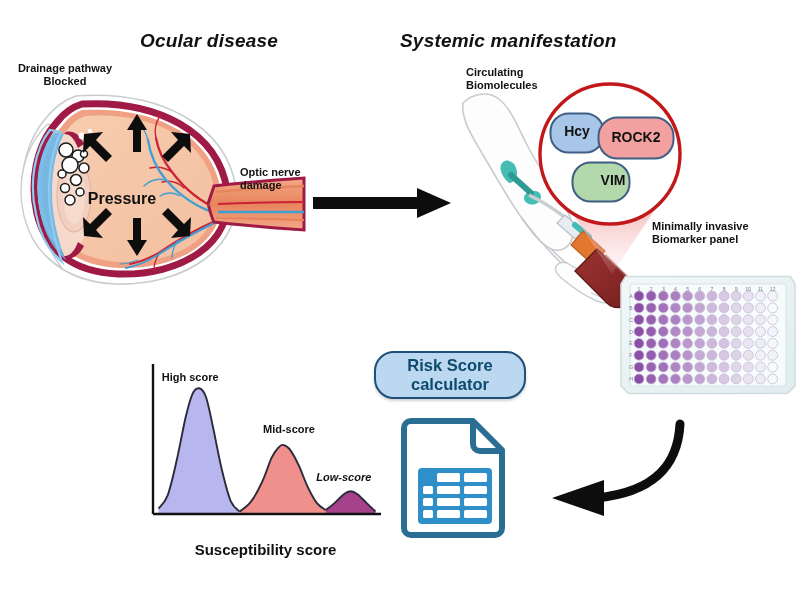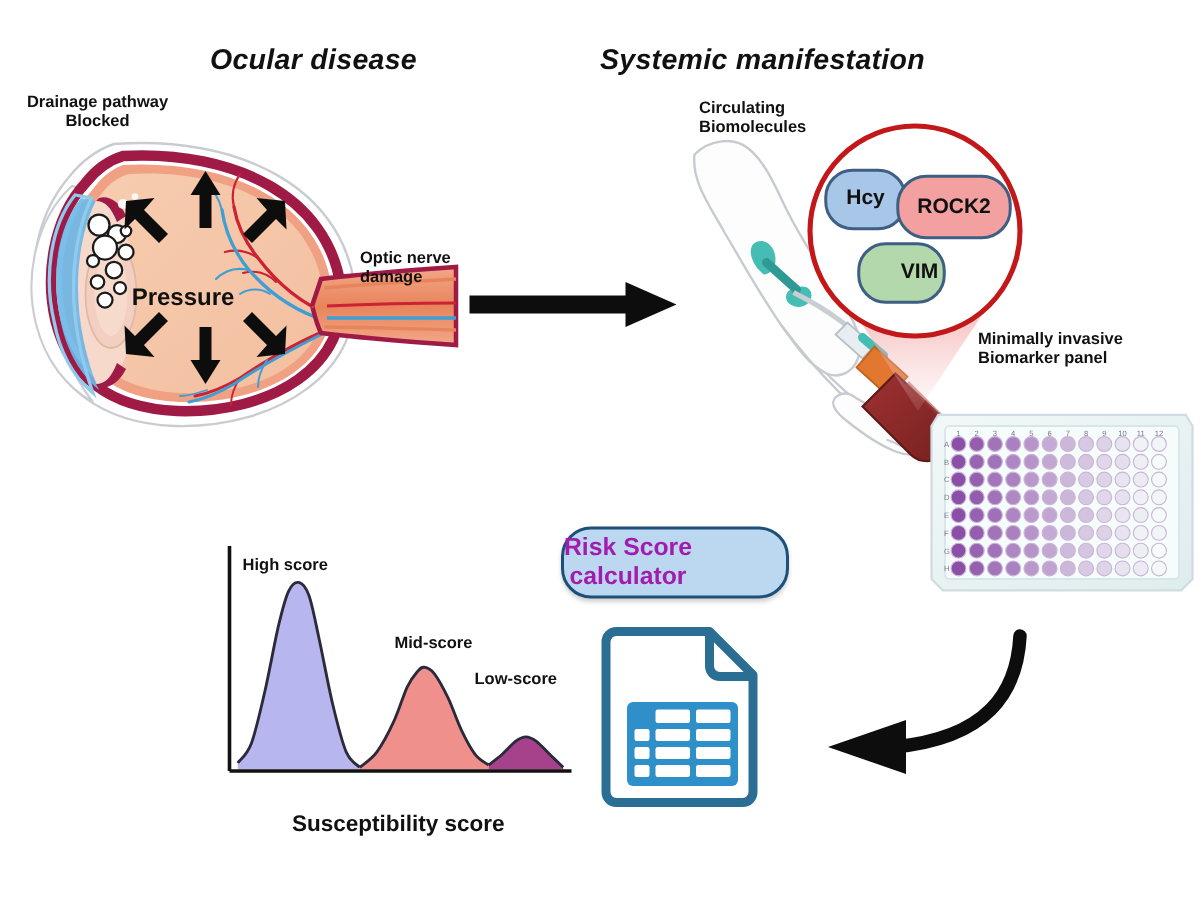--- a/index.html
+++ b/index.html
@@ -42,24 +42,25 @@
     text-align: center;
     white-space: nowrap;
   }
   .calc-box {
     box-sizing: border-box;
     background: #bcd7f0;
     border: 2.4px solid #1d4f78;
     border-radius: 20px;
     display: flex;
     align-items: center;
+    justify-content: center;
     text-align: center;
     font-weight: bold;
     font-size: 16.5px;
-    color: #a21caf;
+    color: #0c4a6e;
     line-height: 1.18;
     box-shadow: 0 2px 3px rgba(0,0,0,.18);
   }
   svg { display: block; overflow: visible; }
   .plate-letter { font-size: 3.4px; fill: #7a7a8a; font-family: "Liberation Sans", sans-serif; }
   .plate-num { font-size: 3.4px; fill: #7a7a8a; font-family: "Liberation Sans", sans-serif; text-anchor: middle; }
 </style>
 </head>
 <body>
 
@@ -441,18 +442,18 @@
         <path d="M 182.76 152.1 C 184.26666666666665 150.89166666666665 188.7866666666667 147.50833333333333 191.8 144.85 C 194.81333333333333 142.19166666666666 198.20333333333335 138.08333333333334 200.84 136.15 C 203.47666666666666 134.21666666666667 205.36 133.25 207.62 133.25 C 209.88 133.25 211.76333333333335 134.21666666666667 214.4 136.15 C 217.03666666666666 138.08333333333334 220.42666666666668 141.95 223.44 144.85 C 226.45333333333332 147.75 230.97333333333333 152.10000000000002 232.48 153.55" fill="none" stroke="#2a2a3a" stroke-width="1.9"></path>
       </g>
 
     <line x1="10" y1="6" x2="10" y2="156" stroke="#111111" stroke-width="2.4"></line>
     <line x1="10" y1="156" x2="238" y2="156" stroke="#111111" stroke-width="2.4"></line>
   </svg>
 
   <div class="abs" id="chart-annotations">
       <div class="lbl c" style="position: absolute; left: 135.16px; top: 370.6px; width: 110px;">High score</div>
       <div class="lbl c" style="position: absolute; left: 234px; top: 422.8px; width: 110px;">Mid-score</div>
-      <div class="lbl c" style="position: absolute; left: 288.84px; top: 447px; width: 110px;">Low-score</div>
+      <div class="lbl c" style="position: absolute; left: 288.84px; top: 471px; width: 110px; font-style: italic;">Low-score</div>
     </div>
 
   <div class="abs lbl c" style="left:143px; top:541px; width:245px; font-size:15px;">Susceptibility score</div>
 
 </div>
 
 </body></html>

